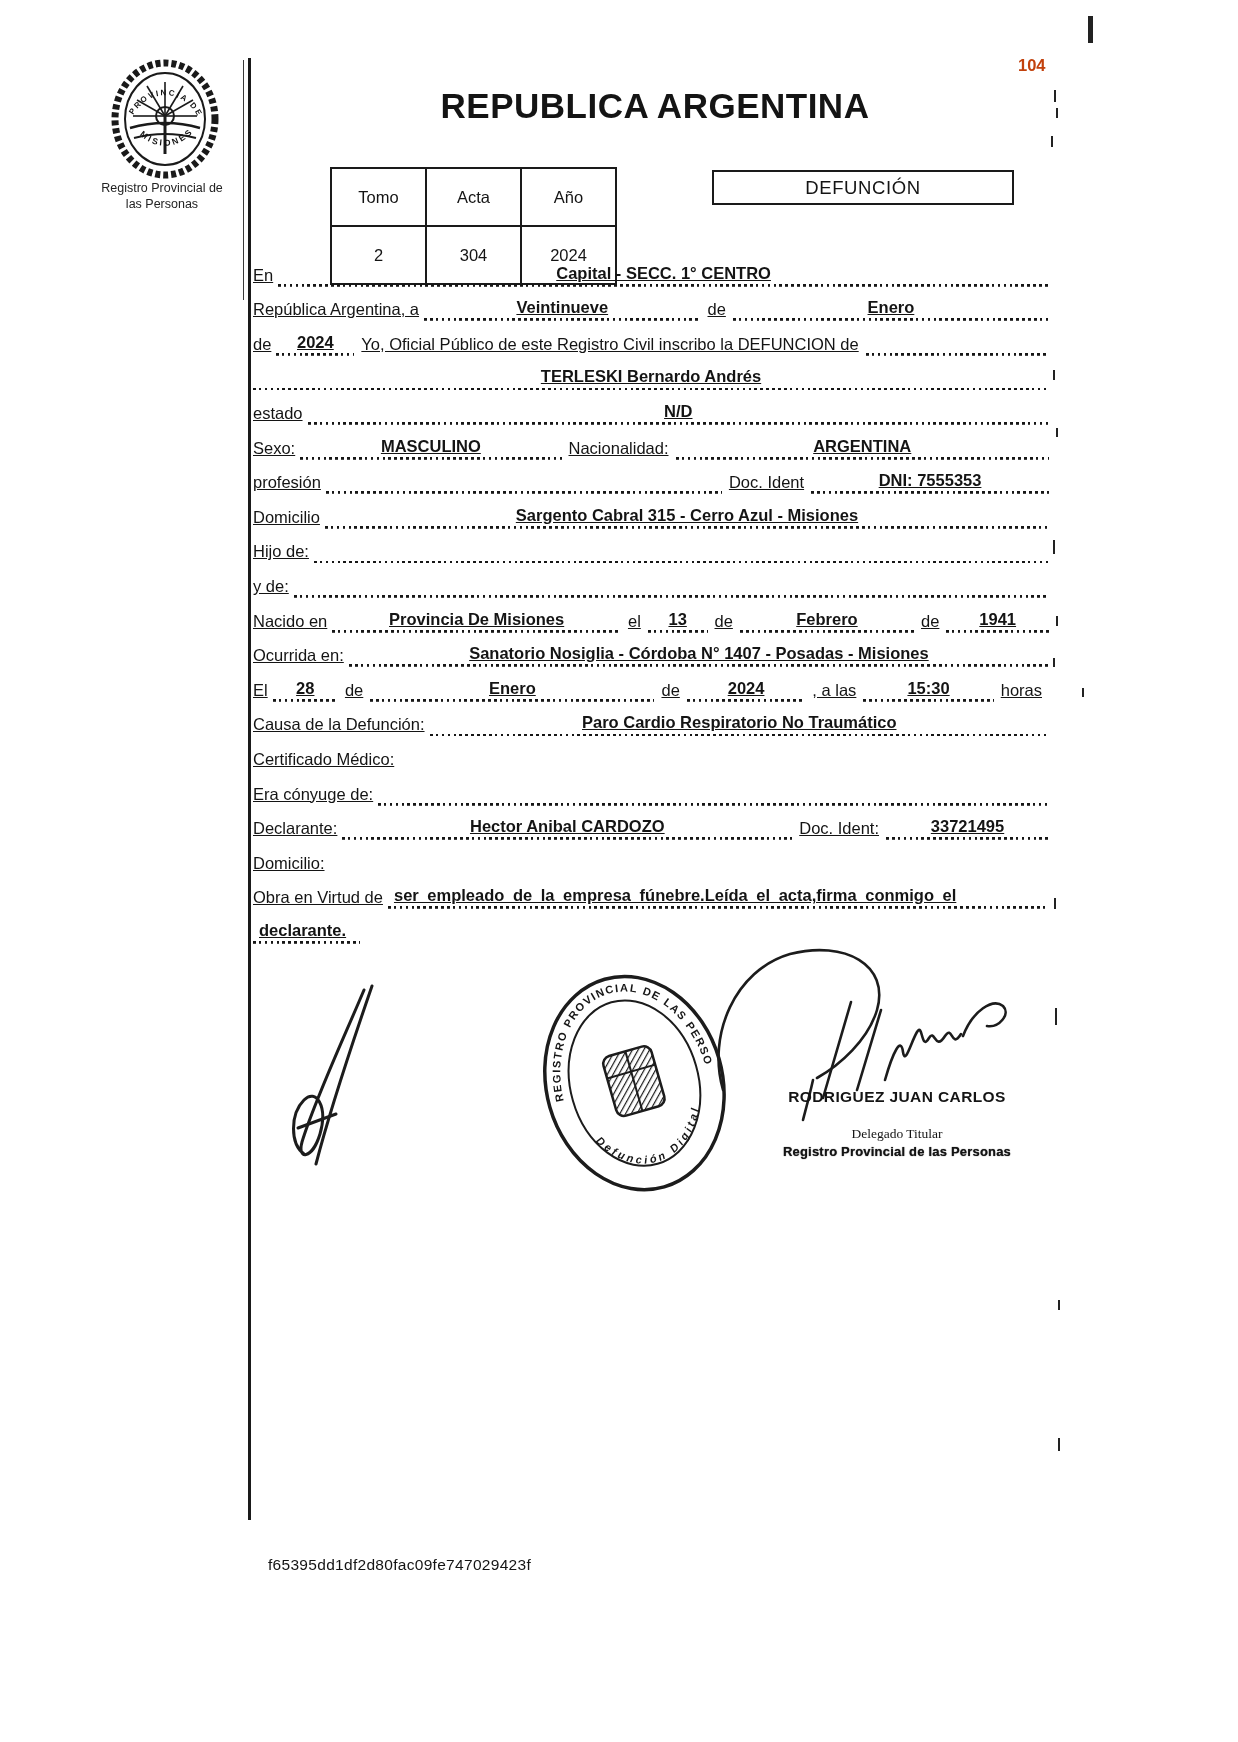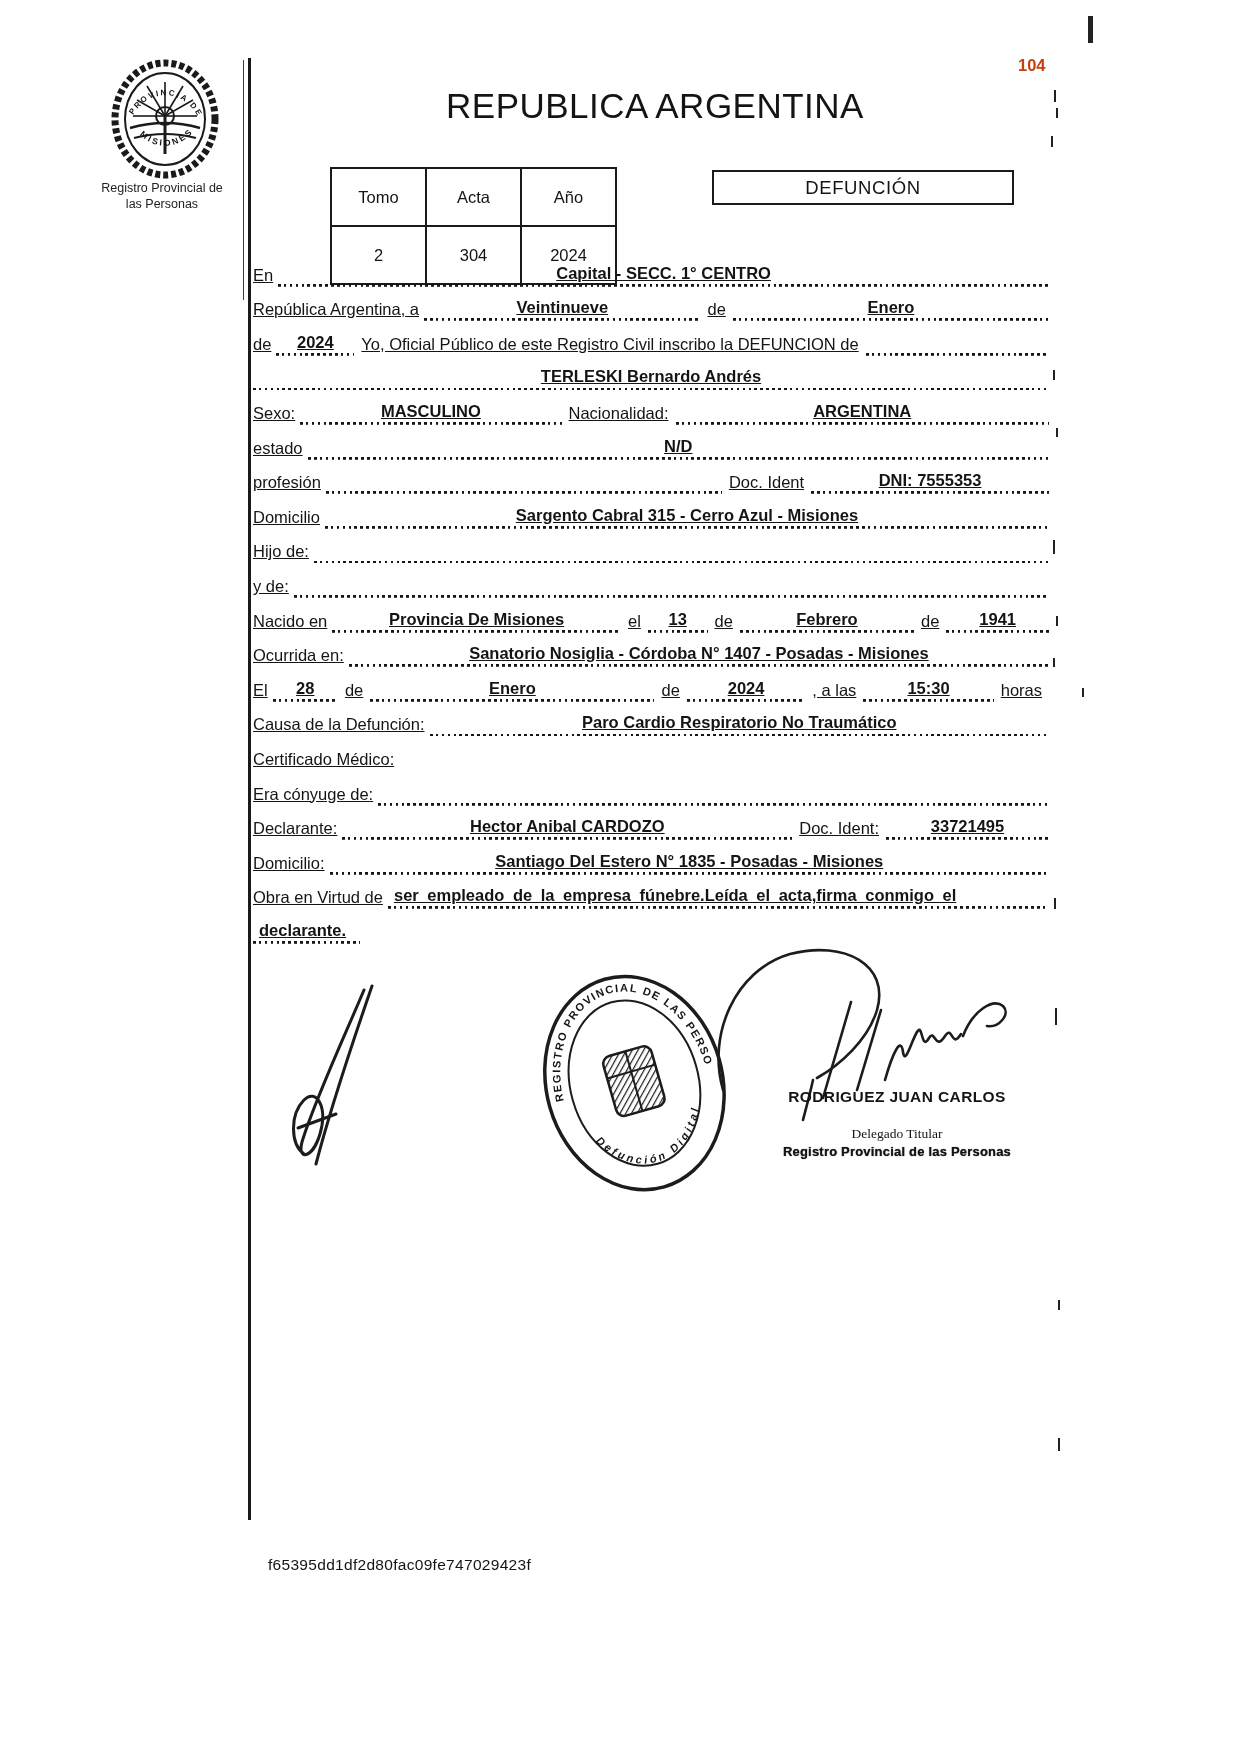--- a/index.html
+++ b/index.html
@@ -7,21 +7,21 @@
         font-family:"Liberation Sans",sans-serif;color:#141414;overflow:hidden;}
   .vrule{position:absolute;left:248px;top:58px;width:3px;height:1462px;background:#1a1a1a;}
   .vrule2{position:absolute;left:243px;top:60px;width:1px;height:240px;background:#3a3a3a;}
 
   .logo{position:absolute;left:110px;top:58px;}
   .logo-caption{position:absolute;left:72px;top:180px;width:180px;text-align:center;
                 font-size:12.5px;line-height:1.3;color:#222;}
 
   .pagenum{position:absolute;left:1018px;top:56px;font-size:16.5px;font-weight:bold;color:#c2410c;}
   .title{position:absolute;left:340px;top:86px;width:630px;text-align:center;
-         font-size:35px;font-weight:normal;letter-spacing:.5px;}
+         font-size:35px;font-weight:bold;letter-spacing:.5px;}
 
   table.rec{position:absolute;left:330px;top:167px;border-collapse:collapse;}
   table.rec td{border:2.5px solid #1a1a1a;width:93px;text-align:center;
                font-size:16.5px;padding:16px 0;height:24px;}
 
   .defbox{position:absolute;left:712px;top:170px;width:298px;height:31px;border:2.5px solid #1a1a1a;
           display:flex;align-items:center;justify-content:center;font-size:18.5px;letter-spacing:.6px;}
 
   .form{position:absolute;left:253px;top:252px;width:796px;text-decoration:underline;}
   .row{display:flex;align-items:flex-end;height:34.6px;font-size:16.5px;white-space:nowrap;}
@@ -128,32 +128,32 @@
       <span class="field" style="flex:0 0 66px">2024</span>
       <span class="mid">Yo, Oficial Público de este Registro Civil inscribo la DEFUNCION de</span>
       <span class="field" style="flex:1"></span>
     </div>
 
     <div class="row">
       <span class="field" style="flex:1">TERLESKI Bernardo Andrés</span>
     </div>
 
     <div class="row">
+      <span class="lbl">estado</span>
+      <span class="field" style="flex:1">N/D</span>
+    </div>
+
+    <div class="row">
       <span class="lbl">Sexo:</span>
       <span class="field" style="flex:1">MASCULINO</span>
       <span class="mid">Nacionalidad:</span>
       <span class="field" style="flex:1.45">ARGENTINA</span>
     </div>
 
     <div class="row">
-      <span class="lbl">estado</span>
-      <span class="field" style="flex:1">N/D</span>
-    </div>
-
-    <div class="row">
       <span class="lbl">profesión</span>
       <span class="field" style="flex:1.7"></span>
       <span class="mid">Doc. Ident</span>
       <span class="field" style="flex:1">DNI: 7555353</span>
     </div>
 
     <div class="row">
       <span class="lbl">Domicilio</span>
       <span class="field" style="flex:1">Sargento Cabral 315 - Cerro Azul - Misiones</span>
     </div>
@@ -212,21 +212,20 @@
 
     <div class="row">
       <span class="lbl">Declarante:</span>
       <span class="field" style="flex:2.9">Hector Anibal CARDOZO</span>
       <span class="mid">Doc. Ident:</span>
       <span class="field" style="flex:1">33721495</span>
     </div>
 
     <div class="row">
       <span class="lbl">Domicilio:</span>
-      <span class="field" style="flex:1">Santiago Del Estero N° 1835 - Posadas - Misiones</span>
     </div>
 
     <div class="row">
       <span class="lbl">Obra en Virtud de</span>
       <span class="field left" style="flex:1">ser empleado de la empresa fúnebre.Leída el acta,firma conmigo el</span>
     </div>
 
     <div class="row">
       <span class="field left" style="flex:0 0 auto;padding-right:14px">declarante.</span>
     </div>

